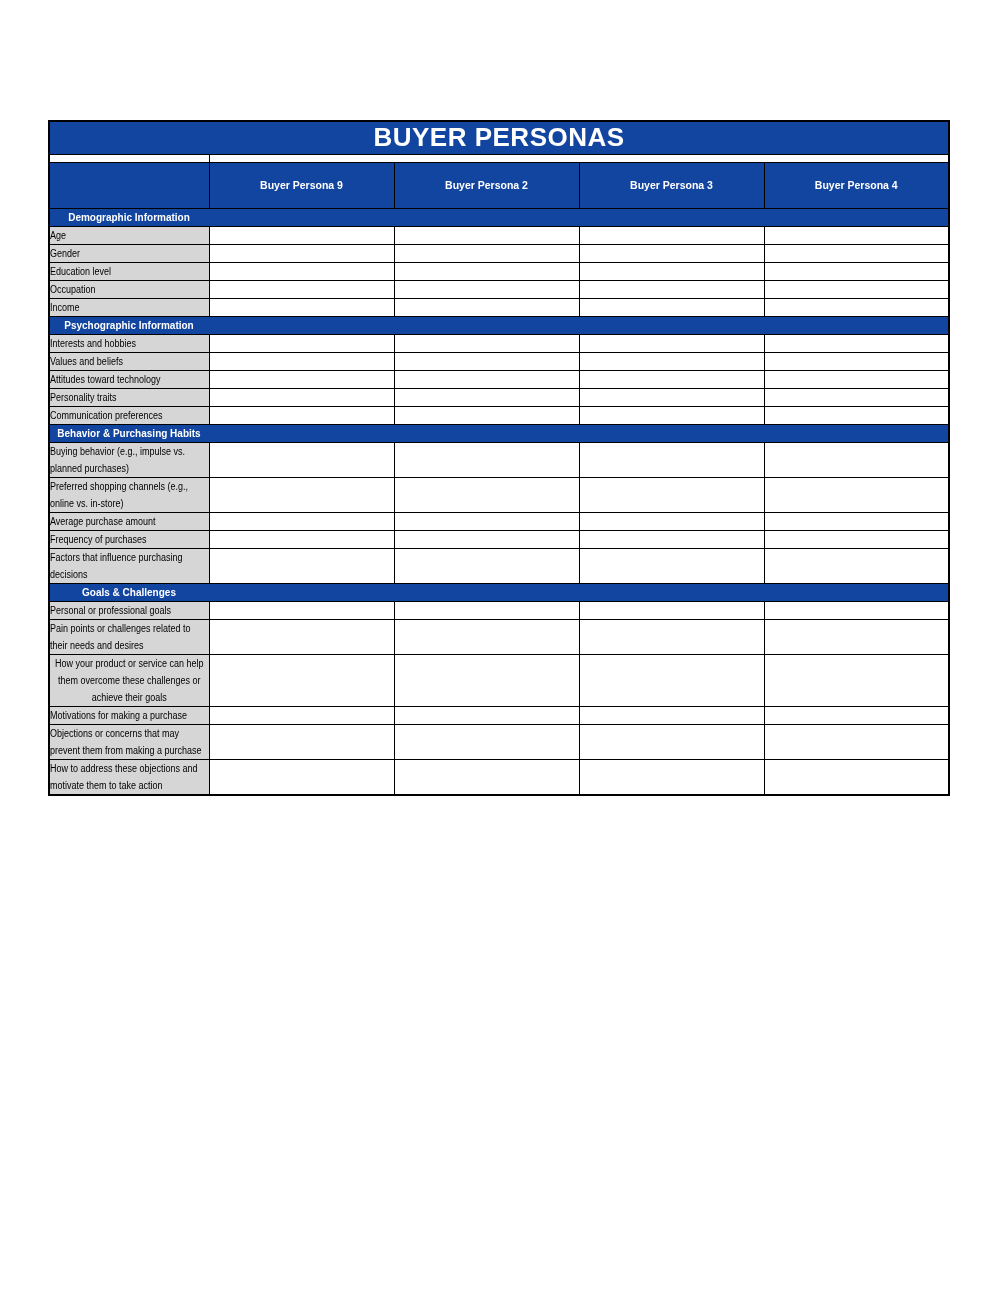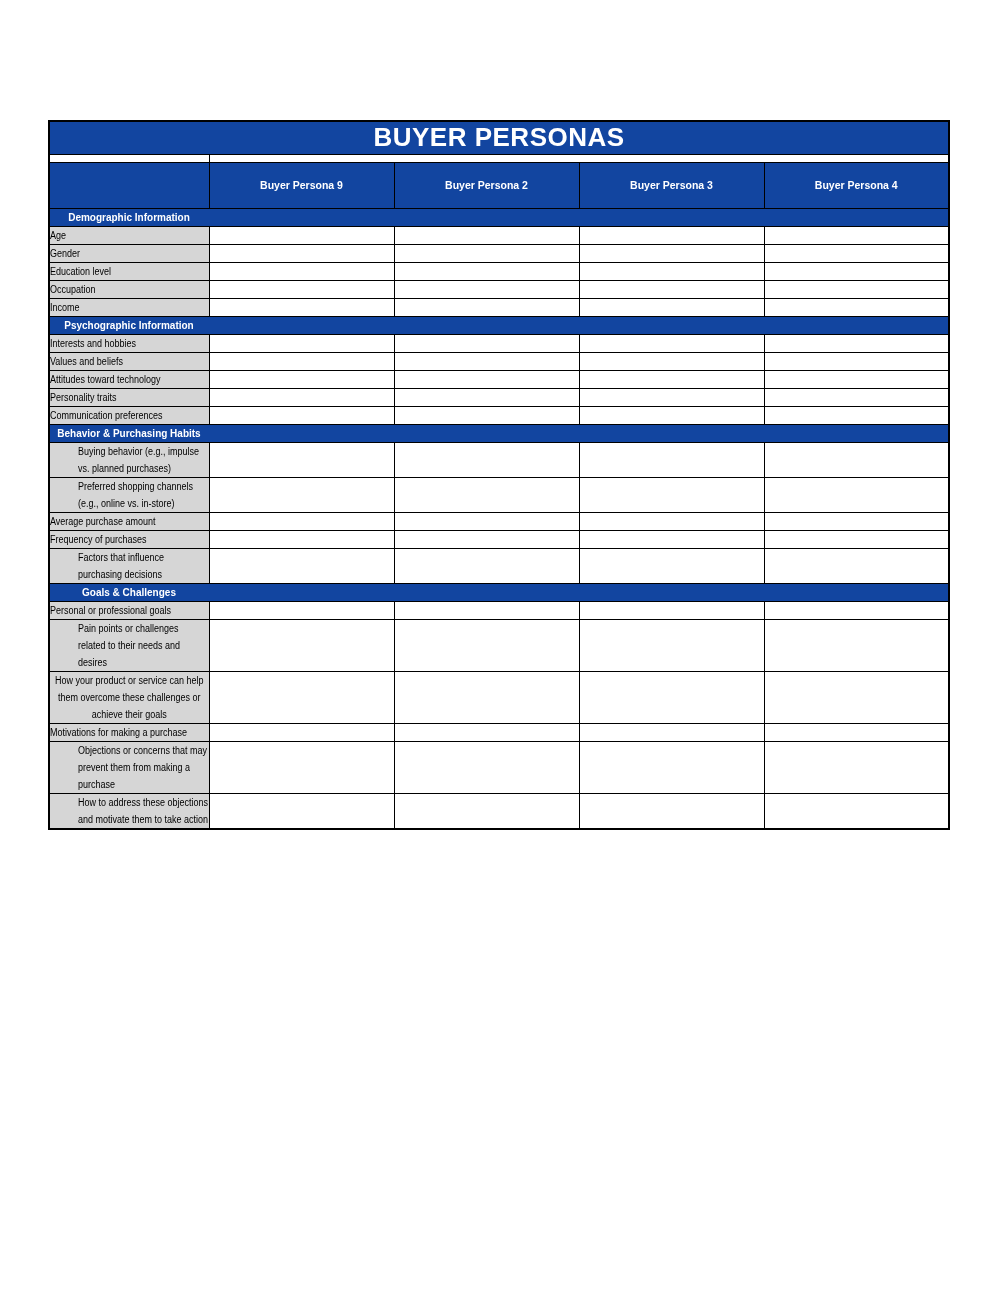--- a/index.html
+++ b/index.html
@@ -90,21 +90,21 @@
   .label-text {
     display: inline-block;
     width: 111%;
     transform: scaleX(0.9);
     transform-origin: 0 0;
   }
   td.input-cell {
     background: var(--white);
   }
   tr.lines-1 td { height: 17px; }
-  tr.lines-2 td { height: 35px; padding-left: 28px; }
+  tr.lines-2 td { height: 35px; }
   tr.lines-3 td { height: 52px; text-align: center; }
 </style>
 </head>
 <body>
 
 <div class="page">
   <table class="personas">
     <colgroup>
       <col class="c-label">
       <col class="c-persona">

